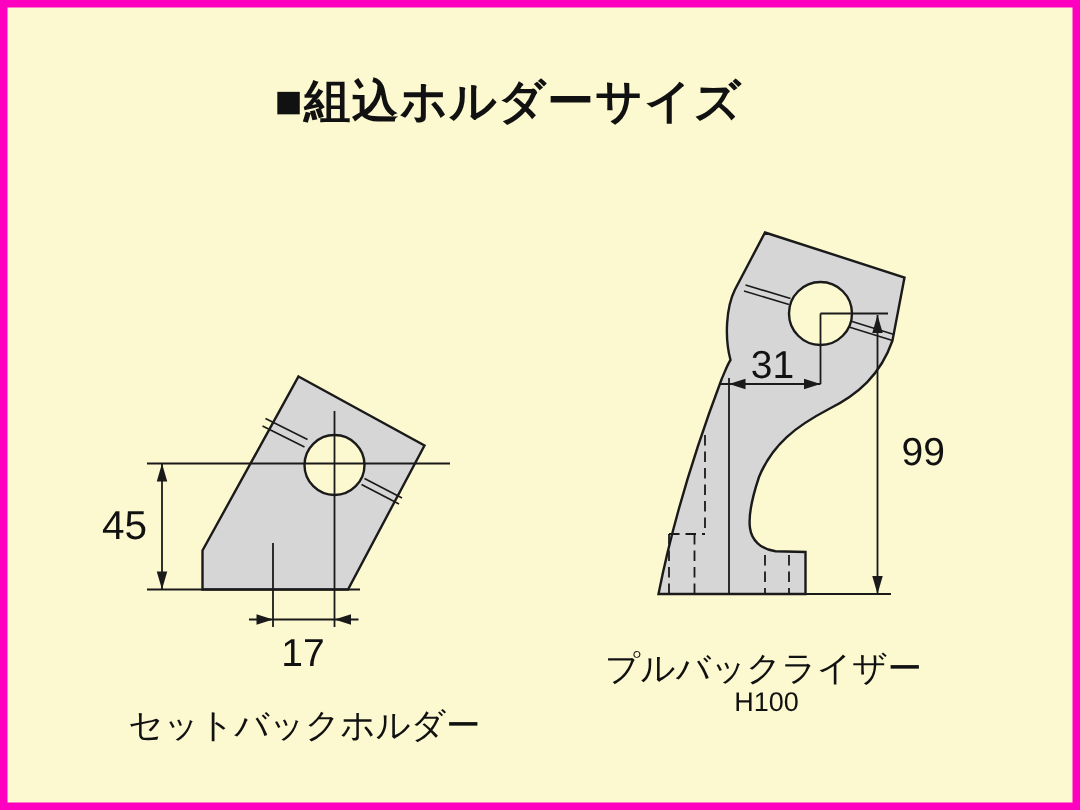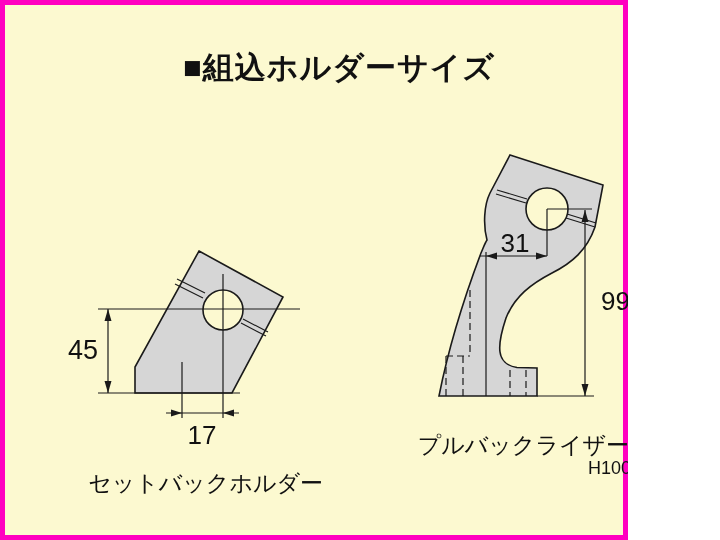--- a/index.html
+++ b/index.html
@@ -1,18 +1,18 @@
 <!DOCTYPE html>
 <html><head>
 <meta charset="utf-8">
 <style>
   html,body{margin:0;padding:0;background:#fff;}
   .page{
     position:relative;
-    width:628px;height:540px;
+    width:720px;height:540px;
     background:#FCF9D0;
     overflow:hidden;
     font-family:"Liberation Sans", sans-serif;
     color:#111;
   }
   .frame{
     position:absolute;inset:0;
     border:5px solid #FF00C0;
     pointer-events:none;
   }
@@ -21,21 +21,21 @@
     left:183px;top:47px;
     font-size:31px;
     font-weight:bold;
     letter-spacing:1px;
     white-space:nowrap;
   }
   .diagram-svg{position:absolute;left:0;top:0;}
   .label{
     position:absolute;
     width:240px;
-    text-align:right;
+    text-align:center;
     font-size:23px;
     white-space:nowrap;
   }
   .label-setback{left:83px;top:468px;}
   .label-riser{left:389px;top:430px;}
   .label-model{left:391px;top:458px;font-size:18px;}
   .dim-text{
     font-family:"Liberation Sans", sans-serif;
     font-size:26px;
     fill:#111;

